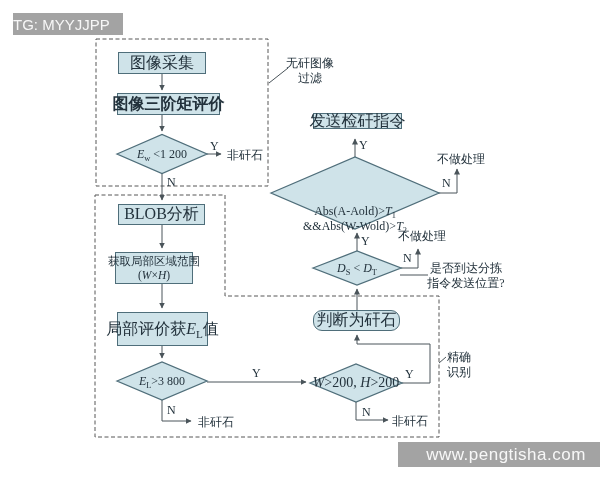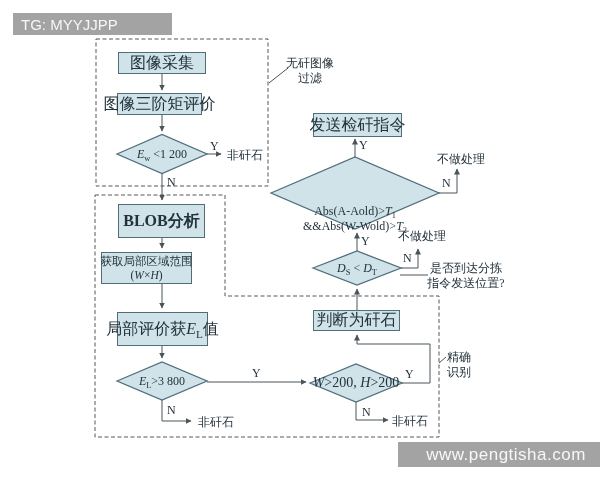--- a/index.html
+++ b/index.html
@@ -28,21 +28,21 @@
   .lab{position:absolute; font-size:12px; color:var(--text);}
   .cn{position:absolute; font-size:12px; color:var(--text); white-space:nowrap;}
   .ann{position:absolute; font-size:12px; color:var(--text); line-height:15px; text-align:center;}
   i{font-style:italic;}
   sub{font-size:0.7em; line-height:0;}
   .wm{
     position:absolute; box-sizing:border-box; background:var(--watermark-bg);
     color:var(--watermark-text); font-family:"Liberation Sans","DejaVu Sans",sans-serif;
     display:flex; align-items:center;
   }
-  #wm-top{left:13px; top:13px; width:159px; height:22px; font-size:15px; padding-left:8px;}
+  #wm-top{left:13px; top:13px; width:110px; height:22px; font-size:15px; padding-left:0;}
   #wm-bottom{left:398px; top:442px; width:202px; height:25px; font-size:17px; justify-content:center; letter-spacing:0.5px;padding-left:14px;}
 </style>
 </head>
 <body>
 
 <div id="canvas">
 
   <svg id="base-svg" width="600" height="480" viewBox="0 0 600 480">
     <defs>
       <marker id="arr" markerWidth="7" markerHeight="7" refX="5.5" refY="3" orient="auto">
@@ -77,37 +77,37 @@
     <polygon class="node" points="117,154 162,134.5 207,154 162,173.5"></polygon>
     <polygon class="node" points="271,193 355,157 439,193 355,229"></polygon>
     <polygon class="node" points="313,268 357,251 401,268 357,285"></polygon>
     <polygon class="node" points="310,383 356,364 402,383 356,402"></polygon>
     <polygon class="node" points="117,381 162,362 207,381 162,400"></polygon>
   </svg>
 
   <div class="pbox" style="left:118px; top:52px; width:88px; height:22px;">
     <span>图像采集</span>
   </div>
-  <div class="pbox" style="left:117px; top:93px; width:85px; height:22px;">
+  <div class="pbox" style="left:117px; top:93px; width:103px; height:22px;font-weight:bold;">
     <span>图像三阶矩评价</span>
   </div>
-  <div class="pbox" style="left:118px; top:204px; width:87px; height:34px;font-weight:bold;">
+  <div class="pbox" style="left:118px; top:204px; width:87px; height:21px;">
     <span>BLOB分析</span>
   </div>
-  <div class="pbox two-line" style="left:101px; top:252px; width:91px; height:32px;">
+  <div class="pbox two-line" style="left:115px; top:252px; width:78px; height:32px;">
     <span>获取局部区域范围</span>
     <span><span>(</span><i>W</i><span>×</span><i>H</i><span>)</span></span>
   </div>
   <div class="pbox" style="left:117px; top:312px; width:91px; height:34px;">
     <span><span>局部评价获</span><i>E</i><sub>L</sub><span>值</span></span>
   </div>
-  <div class="pbox" style="left:313px; top:113px; width:89px; height:24px;">
+  <div class="pbox" style="left:313px; top:113px; width:89px; height:16px;">
     <span>发送检矸指令</span>
   </div>
-  <div class="pbox" style="left:313px; top:310px; width:87px; height:21px;">
+  <div class="pbox" style="left:313px; top:310px; width:87px; height:21px;border-radius:9px;">
     <span>判断为矸石</span>
   </div>
 
   <div class="dtext" style="left:117px; top:144px; width:90px; height:20px;">
     <span><i>E</i><sub>w</sub><span> &lt;1 200</span></span>
   </div>
   <div class="dtext multi" style="left:275px; top:170px; width:160px; height:46px;margin-top:26px;">
     <span><span>Abs(A-Aold)&gt;</span><i>T</i><sub>1</sub><span></span></span>
     <span><span>&amp;&amp;Abs(W-Wold)&gt;</span><i>T</i><sub>2</sub><span></span></span>
   </div>

